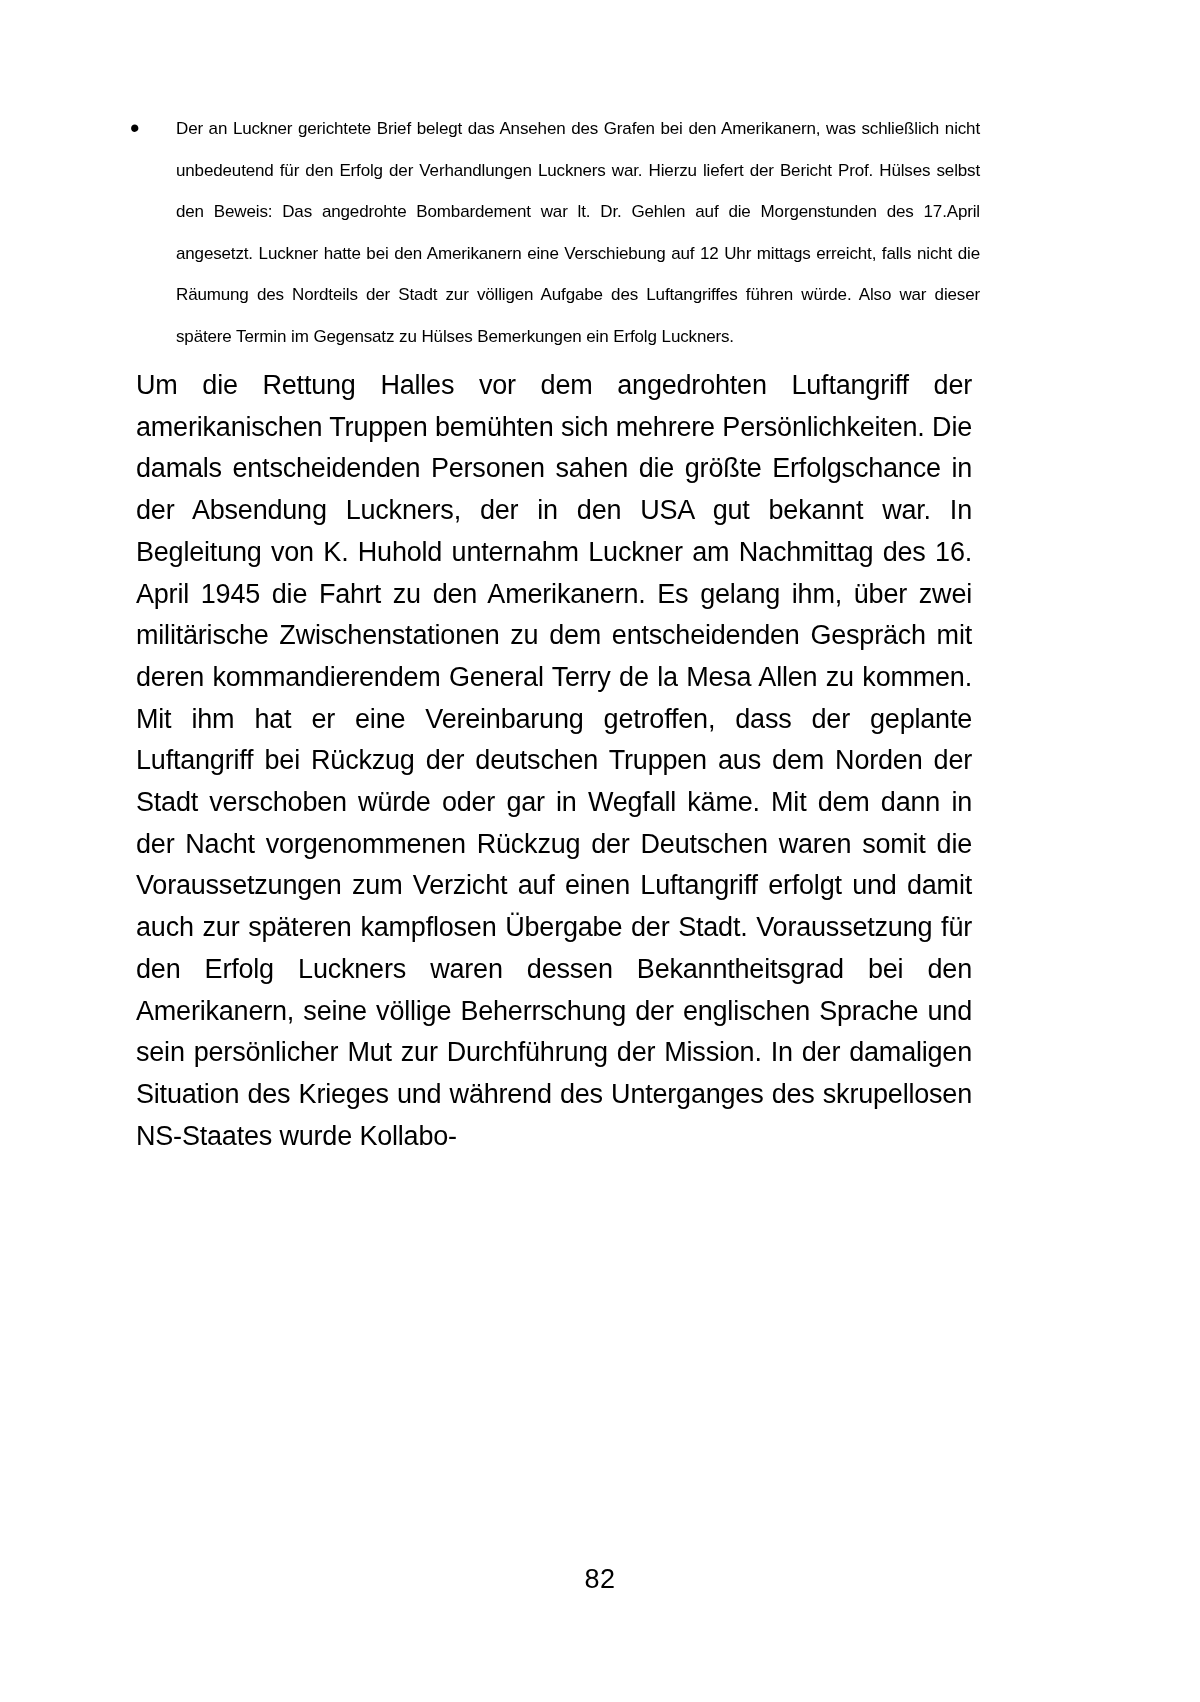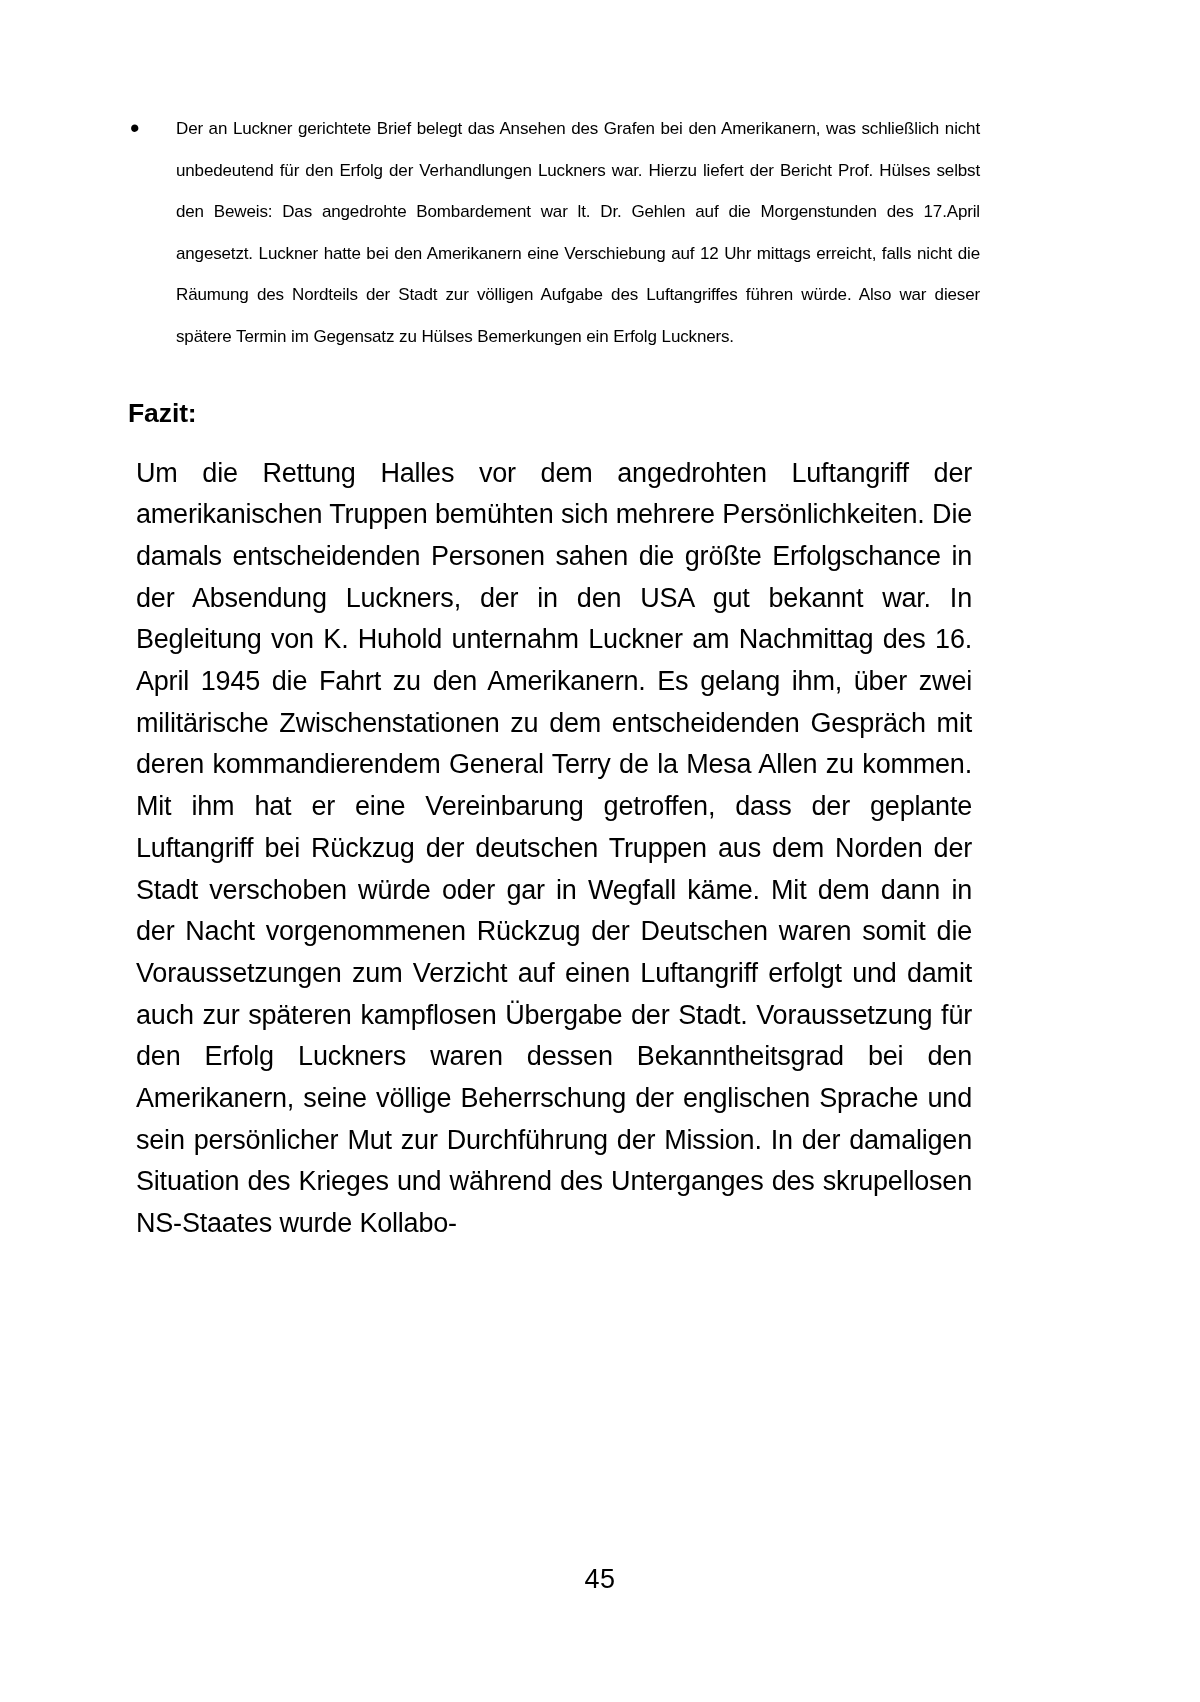--- a/index.html
+++ b/index.html
@@ -97,21 +97,20 @@
 
   <div class="content">
 
     <ul class="bullet-list">
       <li class="bullet-item">
         <span class="bullet-marker">•</span>
         <span class="bullet-text">Der an Luckner gerichtete Brief belegt das Ansehen des Grafen bei den Amerikanern, was schließlich nicht unbedeutend für den Erfolg der Verhandlungen Luckners war. Hierzu liefert der Bericht Prof. Hülses selbst den Beweis: Das angedrohte Bombardement war lt. Dr. Gehlen auf die Morgenstunden des 17.April angesetzt. Luckner hatte bei den Amerikanern eine Verschiebung auf 12 Uhr mittags erreicht, falls nicht die Räumung des Nordteils der Stadt zur völligen Aufgabe des Luftangriffes führen würde. Also war dieser spätere Termin im Gegensatz zu Hülses Bemerkungen ein Erfolg Luckners.</span>
       </li>
     </ul>
 
-    <div class="section-heading">Fazit:</div>
 
     <p class="body-paragraph">Um die Rettung Halles vor dem angedrohten Luftangriff der amerikanischen Truppen bemühten sich mehrere Persönlichkeiten. Die damals entscheidenden Personen sahen die größte Erfolgschance in der Absendung Luckners, der in den USA gut bekannt war. In Begleitung von K. Huhold unternahm Luckner am Nachmittag des 16. April 1945 die Fahrt zu den Amerikanern. Es gelang ihm, über zwei militärische Zwischenstationen zu dem entscheidenden Gespräch mit deren kommandierendem General Terry de la Mesa Allen zu kommen. Mit ihm hat er eine Vereinbarung getroffen, dass der geplante Luftangriff bei Rückzug der deutschen Truppen aus dem Norden der Stadt verschoben würde oder gar in Wegfall käme. Mit dem dann in der Nacht vorgenommenen Rückzug der Deutschen waren somit die Voraussetzungen zum Verzicht auf einen Luftangriff erfolgt und damit auch zur späteren kampflosen Übergabe der Stadt. Voraussetzung für den Erfolg Luckners waren dessen Bekanntheitsgrad bei den Amerikanern, seine völlige Beherrschung der englischen Sprache und sein persönlicher Mut zur Durchführung der Mission. In der damaligen Situation des Krieges und während des Unterganges des skrupellosen NS-Staates wurde Kollabo-</p>
 
   </div>
 
-  <div class="page-number">45</div>
+  <div class="page-number">82</div>
 
 </div>
 
 </body></html>

